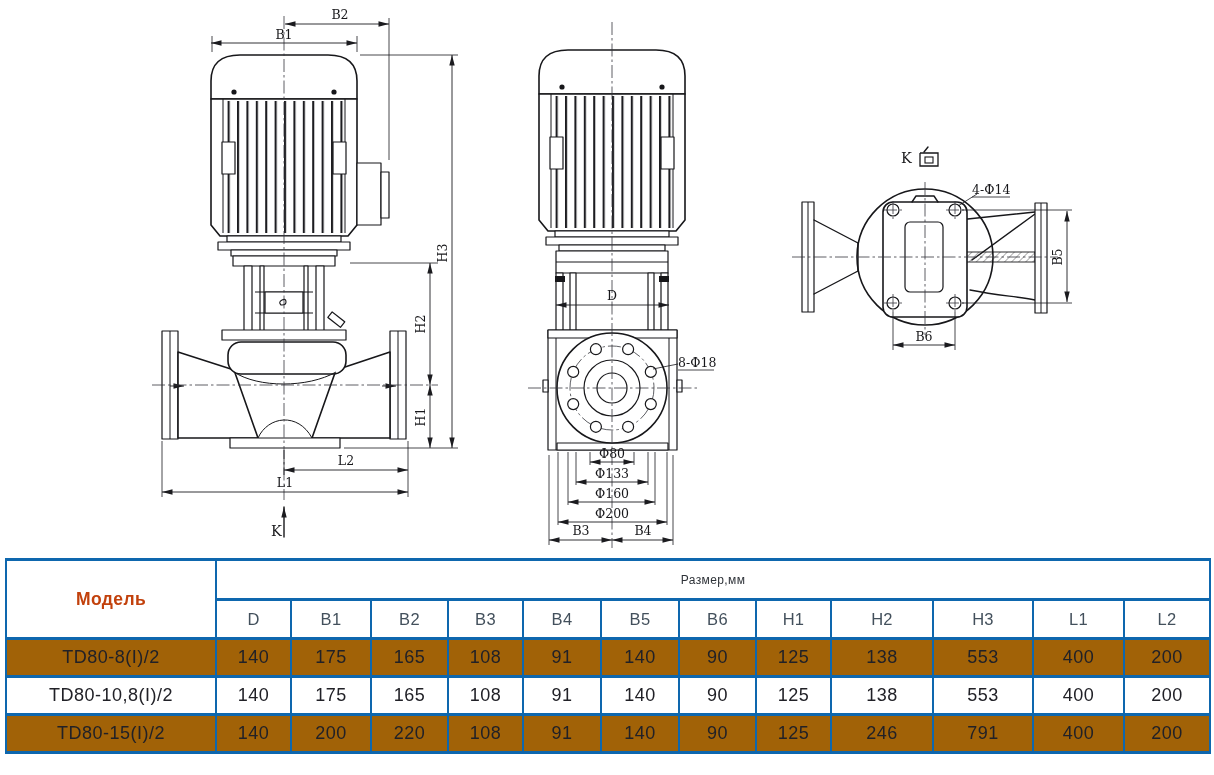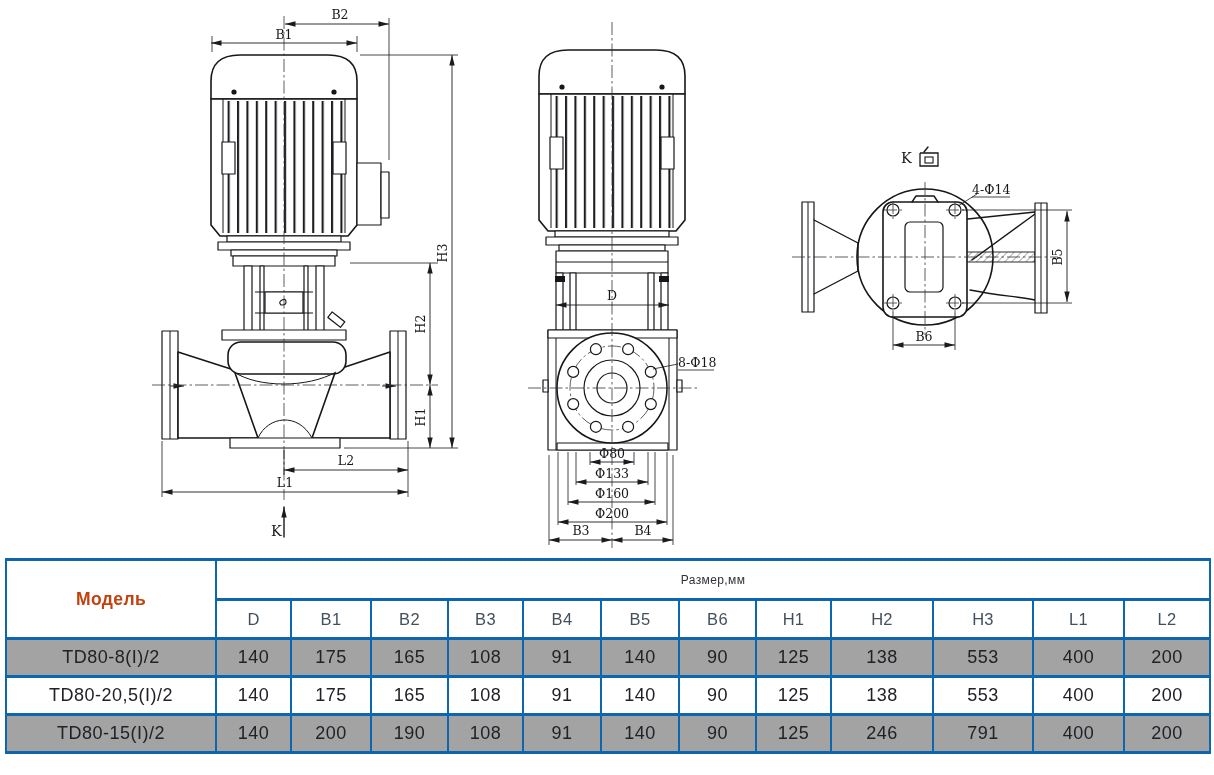--- a/index.html
+++ b/index.html
@@ -23,21 +23,21 @@
     font-family:"Liberation Sans",sans-serif;}
   table.dims th,table.dims td{
     border-left:2px solid #0e67ae;border-right:2px solid #0e67ae;
     border-top:3px solid #0e67ae;border-bottom:3px solid #0e67ae;
     text-align:center;vertical-align:middle;padding:0;background:#fff;}
   th.size-h{height:37px;font-size:12px;font-weight:400;color:#2e3238;letter-spacing:.4px;}
   th.model-h{font-size:17.5px;font-weight:700;color:#c2410c;letter-spacing:.4px;}
   tr.cols th{height:36px;font-size:16.5px;font-weight:400;color:#43505c;letter-spacing:.3px;}
   table.dims td{height:35px;font-size:18px;color:#212127;letter-spacing:.5px;}
   td.model{font-size:17px;color:#26262c;}
-  tr.alt td{background:#a3a3a3;}
+  tr.alt td{background:#a16207;}
 </style>
 </head>
 <body>
 
 <div class="page">
 
 <svg width="1214" height="557" viewBox="0 0 1214 557">
   <defs>
     <marker id="arr" markerUnits="userSpaceOnUse" markerWidth="13" markerHeight="8" refX="12" refY="4" orient="auto-start-reverse">
       <path d="M12,4 L1.5,1.3 L1.5,6.7 Z" fill="#1b1b1f"></path>
@@ -335,39 +335,39 @@
         <td>91</td>
         <td>140</td>
         <td>90</td>
         <td>125</td>
         <td>138</td>
         <td>553</td>
         <td>400</td>
         <td>200</td>
       </tr>
       <tr>
-        <td class="model">TD80-20,5(I)/2</td>
+        <td class="model">TD80-10,8(I)/2</td>
         <td>140</td>
         <td>175</td>
         <td>165</td>
         <td>108</td>
         <td>91</td>
         <td>140</td>
         <td>90</td>
         <td>125</td>
         <td>138</td>
         <td>553</td>
         <td>400</td>
         <td>200</td>
       </tr>
       <tr class="alt">
         <td class="model">TD80-15(I)/2</td>
         <td>140</td>
         <td>200</td>
-        <td>190</td>
+        <td>220</td>
         <td>108</td>
         <td>91</td>
         <td>140</td>
         <td>90</td>
         <td>125</td>
         <td>246</td>
         <td>791</td>
         <td>400</td>
         <td>200</td>
       </tr>

